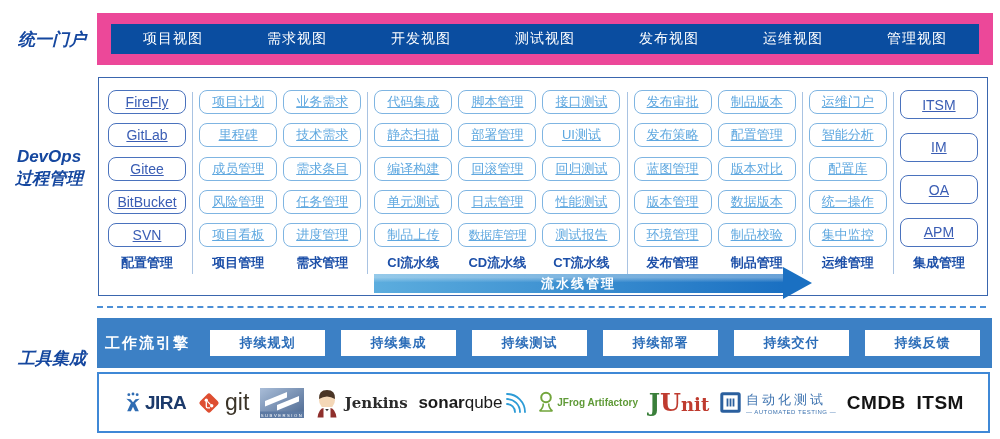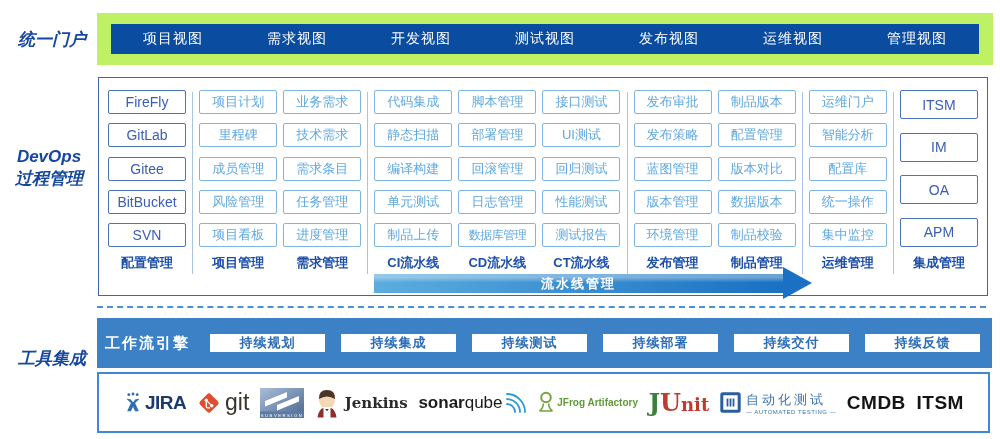--- a/index.html
+++ b/index.html
@@ -9,33 +9,33 @@
 
   
   .side-label { position:absolute; color:#15479f; font-weight:700; font-style:italic;
     font-size:17px; text-align:center; line-height:22px; }
   #lbl-portal { left:10px; top:29px; width:84px; }
   #lbl-process { left:2px; top:146px; width:94px; }
   #lbl-tools { left:10px; top:348px; width:84px; }
 
   
   #top-band { position:absolute; left:97px; top:13px; width:896px; height:52px;
-    background:#bef264; display:flex; align-items:center; padding:0 14px; gap:0; }
+    background:#ec4899; display:flex; align-items:center; padding:0 14px; gap:0; }
   .view-btn { flex:1; height:30px; background:#0a4da0; color:#fff; font-size:14px;
     display:flex; align-items:center; justify-content:center; letter-spacing:1px; cursor:pointer; }
 
   
   #process-box { position:absolute; left:98px; top:77px; width:890px; height:219px;
     background:#fff; border:1.5px solid #3a66ae; }
   #cols-row { position:absolute; left:9px; right:9px; top:12px; display:flex;
     justify-content:space-between; }
   .col { width:78px; display:flex; flex-direction:column; }
   .boxes { height:157px; display:flex; flex-direction:column; justify-content:space-between; }
   .box { height:24px; display:flex; align-items:center; justify-content:center;
-    border-radius:2px; background:#fff; font-size:13px; white-space:nowrap; cursor:pointer; }
+    border-radius:8px; background:#fff; font-size:13px; white-space:nowrap; cursor:pointer;text-decoration:underline; }
   .box.light { border:1px solid #7fb5e2; color:#5fa8e0; }
   .box.dark { border:1.5px solid #4a72bd; color:#3a5db4; font-size:14px; }
   .box.tall { height:29px; }
   .box.tight { font-size:12px; letter-spacing:-0.5px; }
   .col-label { margin-top:7px; text-align:center; font-weight:700; font-size:13px; color:#1c4fa8; }
   .vdiv { width:1px; height:182px; margin-top:2px; background:#a9c3e2; }
 
   
   #arrow { position:absolute; left:275px; top:196px; width:409px; height:19px;
     background:linear-gradient(180deg, rgba(255,255,255,.35) 0 18%, rgba(255,255,255,0) 45%),
@@ -45,21 +45,21 @@
     border-left:29px solid #1a70c2; border-top:16.5px solid transparent; border-bottom:16.5px solid transparent; }
   #arrow .arrow-label { color:#fff; font-weight:700; font-size:13px; letter-spacing:2px; }
 
   
   #dashed-sep { position:absolute; left:97px; top:306px; width:889px; border-top:2px dashed #4c8fd6; }
 
   
   #workflow-bar { position:absolute; left:97px; top:318px; width:895px; height:50px;
     background:#3c80c5; display:flex; align-items:center; padding:0 12px 0 8px; gap:16px; }
   #engine-label { color:#fff; font-weight:700; font-size:15px; letter-spacing:2px; white-space:nowrap; margin-right:4px; }
-  .pill { flex:1; height:18px; background:#fff; color:#2a6cb8; font-weight:700; font-size:13px;
+  .pill { flex:1; height:26px; background:#fff; color:#2a6cb8; font-weight:700; font-size:13px;
     display:flex; align-items:center; justify-content:center; letter-spacing:1px; cursor:pointer; }
 
   
   #tools-box { position:absolute; left:97px; top:372px; width:893px; height:61px;
     background:#fff; border:2px solid #3f88d6; display:flex; align-items:center;
     justify-content:space-between; padding:4px 24px; }
   .logo { display:flex; align-items:center; }
   .jira-text { font-weight:800; font-size:19px; color:#1c3a6b; letter-spacing:-0.5px; margin-left:2px; }
   .git-text { font-weight:400; font-size:23px; color:#3b3428; margin-left:4px; }
   .jenkins-text { font-family:"DejaVu Serif","Liberation Serif",serif; font-weight:700;

